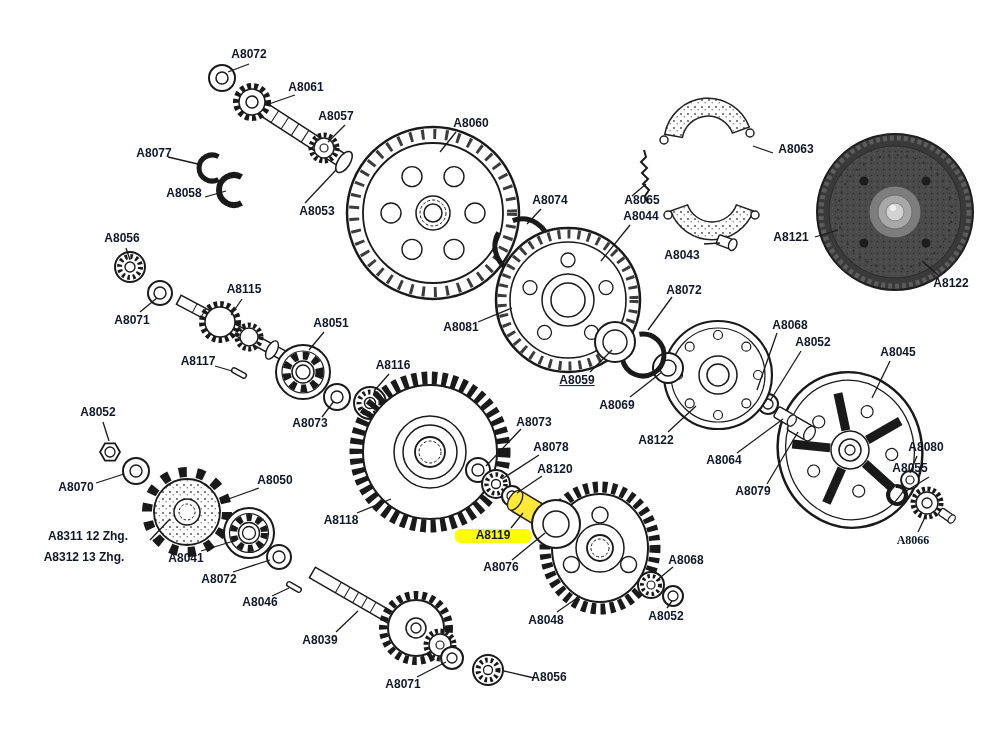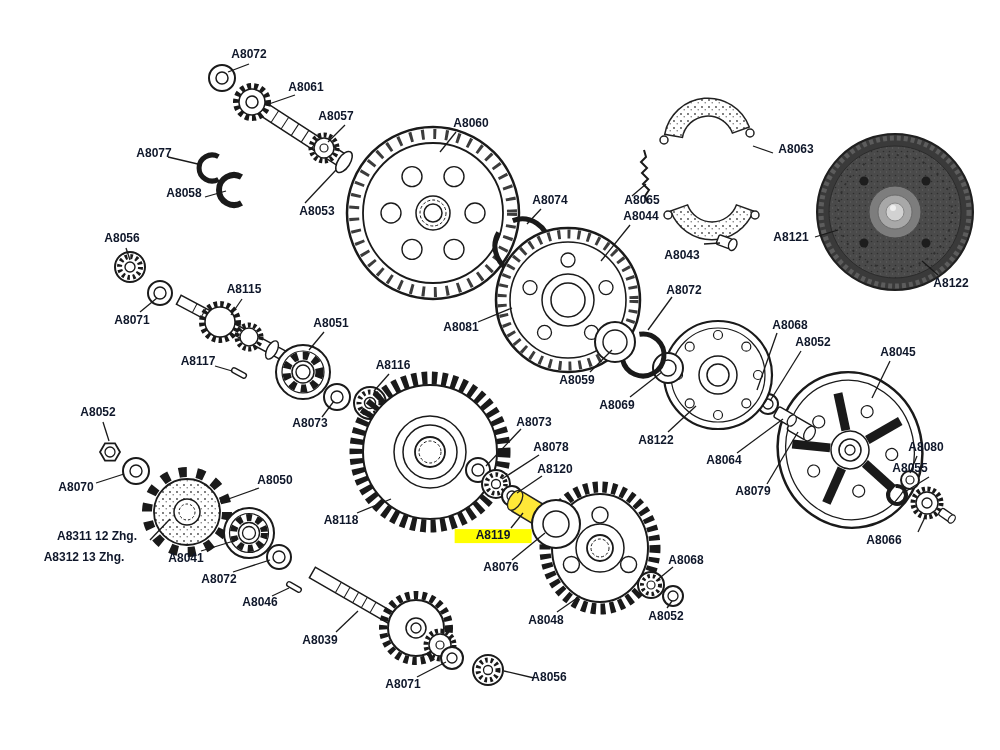--- a/index.html
+++ b/index.html
@@ -7,21 +7,21 @@
     position:relative;width:1000px;height:750px;background:#ffffff;
     font-family:"Liberation Sans",sans-serif;overflow:hidden;
   }
   .stage svg{position:absolute;left:0;top:0;}
   .part-label{
     position:absolute;transform:translate(-50%,-50%);
     font-weight:bold;font-size:12px;line-height:1.15;color:#0f172a;
     white-space:nowrap;cursor:pointer;user-select:none;
   }
   .part-label.highlight{
-    background:#ffff00;padding:0 21px;border-radius:0;
+    background:#ffff00;padding:0 21px;border-radius:6px;
   }
 </style>
 </head>
 <body>
 
 <div class="stage">
 
 <svg width="1000" height="750" viewBox="0 0 1000 750">
   <defs>
     <pattern id="speckle" width="7" height="7" patternUnits="userSpaceOnUse">
@@ -436,47 +436,47 @@
       <div class="part-label" style="left: 791px; top: 238px;">A8121</div>
       <div class="part-label" style="left: 951px; top: 284px;">A8122</div>
       <div class="part-label" style="left: 122px; top: 239px;">A8056</div>
       <div class="part-label" style="left: 132px; top: 321px;">A8071</div>
       <div class="part-label" style="left: 244px; top: 290px;">A8115</div>
       <div class="part-label" style="left: 331px; top: 324px;">A8051</div>
       <div class="part-label" style="left: 198px; top: 362px;">A8117</div>
       <div class="part-label" style="left: 393px; top: 366px;">A8116</div>
       <div class="part-label" style="left: 461px; top: 328px;">A8081</div>
       <div class="part-label" style="left: 684px; top: 291px;">A8072</div>
-      <div class="part-label" style="left: 577px; top: 381px;">A8059</div>
+      <div class="part-label" style="left: 577px; top: 381px; text-decoration: underline;">A8059</div>
       <div class="part-label" style="left: 617px; top: 406px;">A8069</div>
       <div class="part-label" style="left: 790px; top: 326px;">A8068</div>
       <div class="part-label" style="left: 813px; top: 343px;">A8052</div>
       <div class="part-label" style="left: 898px; top: 353px;">A8045</div>
       <div class="part-label" style="left: 310px; top: 424px;">A8073</div>
       <div class="part-label" style="left: 656px; top: 441px;">A8122</div>
       <div class="part-label" style="left: 724px; top: 461px;">A8064</div>
       <div class="part-label" style="left: 753px; top: 492px;">A8079</div>
       <div class="part-label" style="left: 926px; top: 448px;">A8080</div>
       <div class="part-label" style="left: 910px; top: 469px;">A8055</div>
       <div class="part-label" style="left: 98px; top: 413px;">A8052</div>
       <div class="part-label" style="left: 76px; top: 488px; text-align: right;">A8070</div>
       <div class="part-label" style="left: 534px; top: 423px;">A8073</div>
       <div class="part-label" style="left: 551px; top: 448px; text-align: right;">A8078</div>
       <div class="part-label" style="left: 555px; top: 470px;">A8120</div>
       <div class="part-label highlight" style="left: 493px; top: 536px;">A8119</div>
       <div class="part-label" style="left: 275px; top: 481px;">A8050</div>
-      <div class="part-label" style="left: 97px; top: 537px;">A8311 12 Zhg.</div>
+      <div class="part-label" style="left: 88px; top: 537px;">A8311 12 Zhg.</div>
       <div class="part-label" style="left: 84px; top: 558px;">A8312 13 Zhg.</div>
       <div class="part-label" style="left: 186px; top: 559px;">A8041</div>
       <div class="part-label" style="left: 341px; top: 521px;">A8118</div>
       <div class="part-label" style="left: 501px; top: 568px;">A8076</div>
       <div class="part-label" style="left: 219px; top: 580px;">A8072</div>
       <div class="part-label" style="left: 260px; top: 603px;">A8046</div>
       <div class="part-label" style="left: 686px; top: 561px;">A8068</div>
       <div class="part-label" style="left: 546px; top: 621px;">A8048</div>
       <div class="part-label" style="left: 666px; top: 617px;">A8052</div>
       <div class="part-label" style="left: 320px; top: 641px;">A8039</div>
-      <div class="part-label" style="left: 884px; top: 541px;">A8066</div>
+      <div class="part-label" style="left: 913px; top: 541px; font-family: Liberation Serif, serif;">A8066</div>
       <div class="part-label" style="left: 403px; top: 685px;">A8071</div>
       <div class="part-label" style="left: 549px; top: 678px;">A8056</div>
     </div>
 
 </div>
 
 </body></html>

